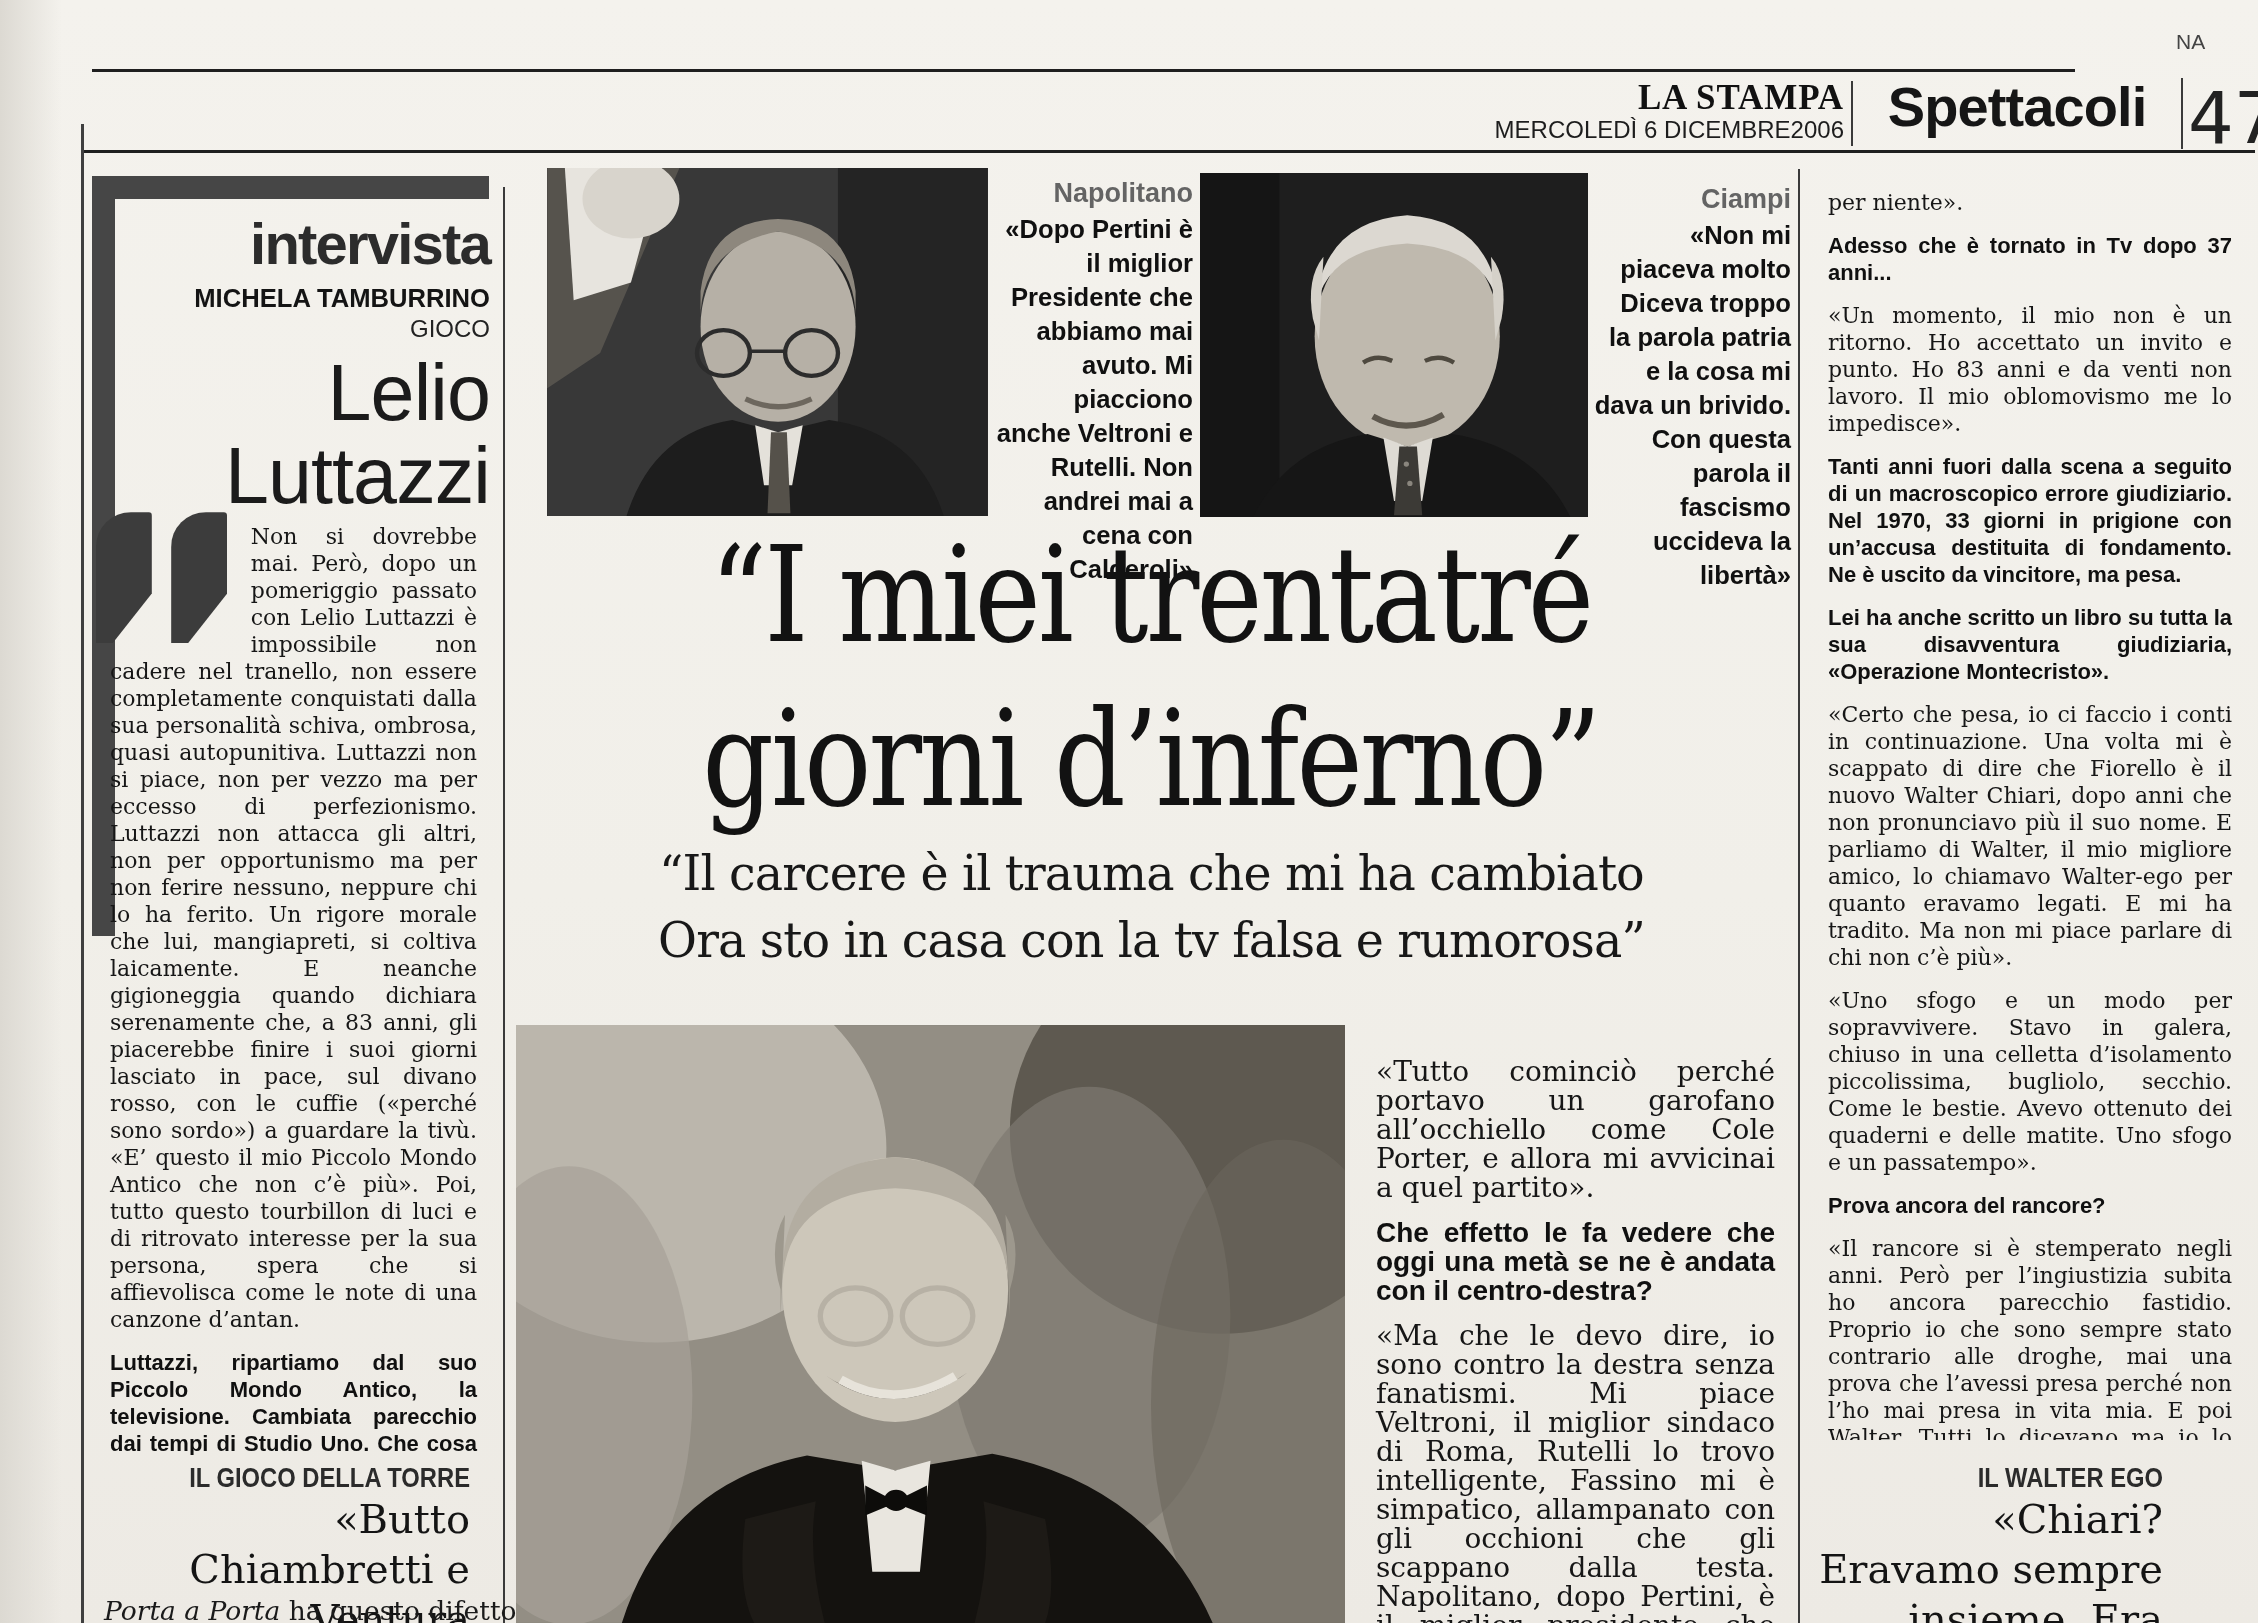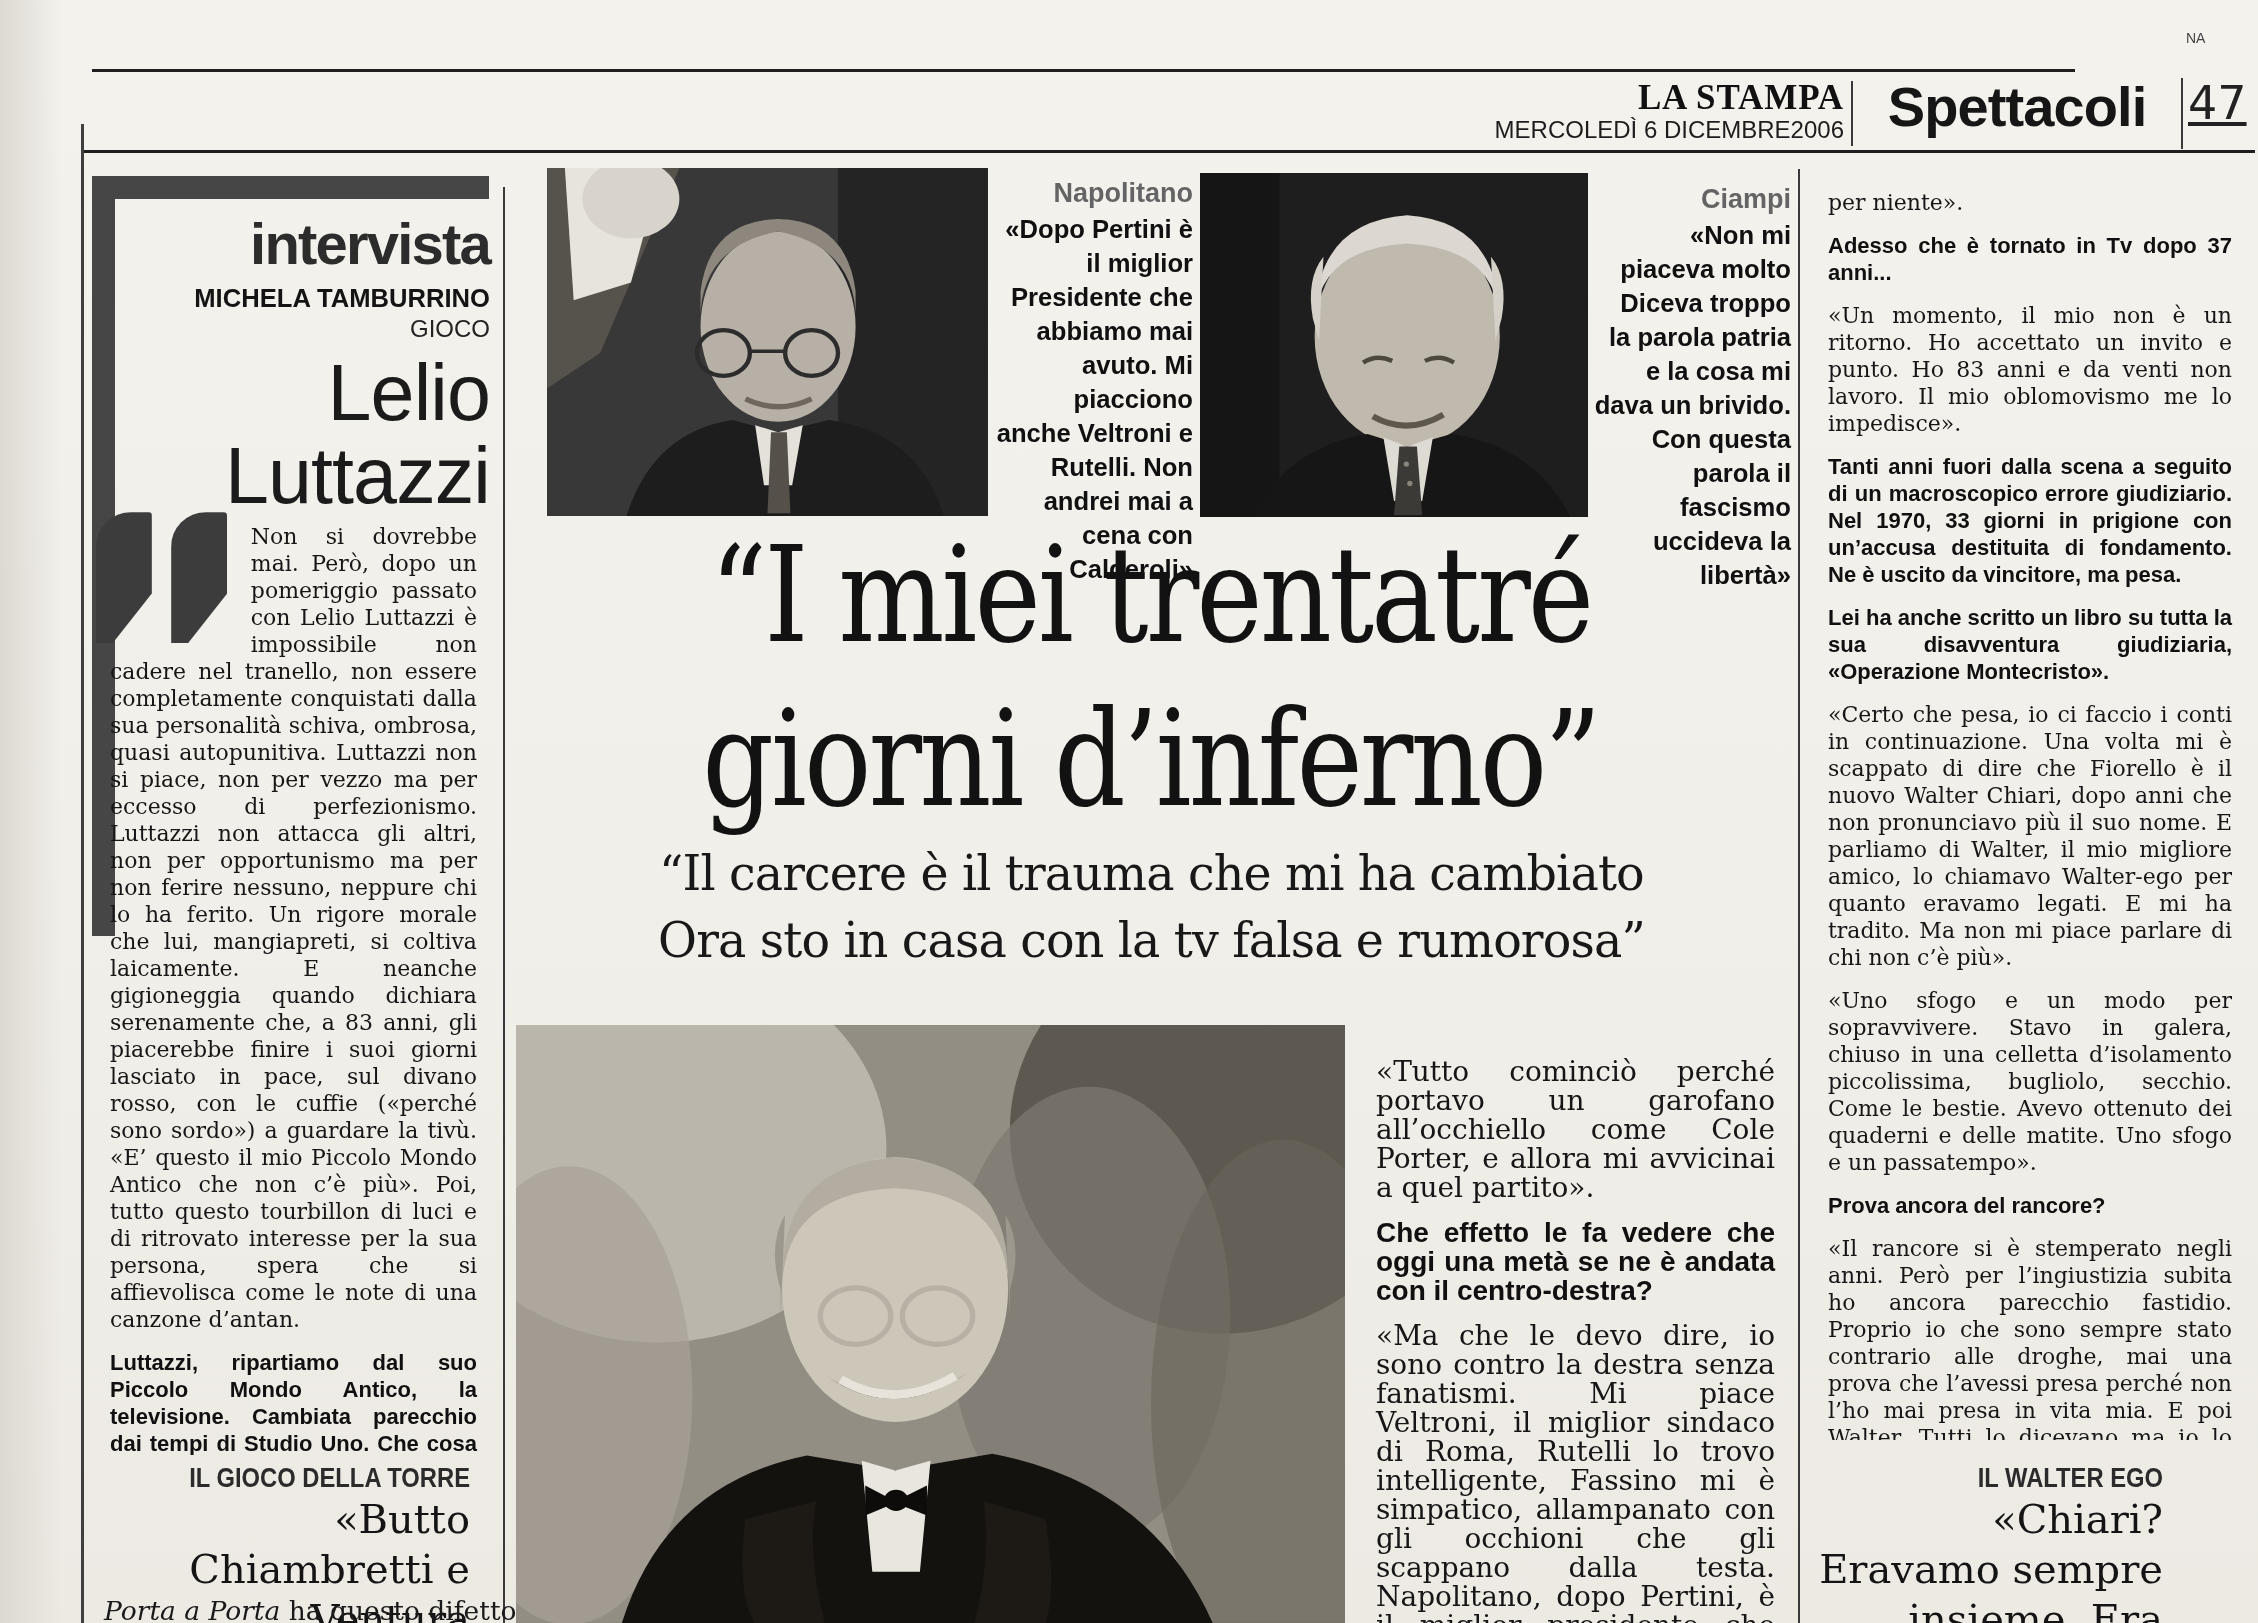--- a/index.html
+++ b/index.html
@@ -7,28 +7,28 @@
         background:linear-gradient(180deg,#f4f2ed 0%,#f1efe9 55%,#edeae4 100%);
         font-family:"Liberation Sans",sans-serif;color:#181818;}
   .abs{position:absolute;}
   .sans{font-family:"Liberation Sans",sans-serif;}
   .rule-h{background:#1f1f1f;height:2.6px;}
   .rule-v{background:#3a3a3a;width:1.8px;}
   .edge-shade{left:0;top:0;width:62px;height:1623px;
       background:linear-gradient(90deg,#dcd9d2,rgba(240,238,232,0));}
 
   
-  .na-code{left:2176px;top:30px;font-size:14px;color:#444;margin-left:10px;}
+  .na-code{left:2176px;top:30px;font-size:21px;color:#444;}
   .mast-name{left:1500px;top:78px;width:344px;text-align:right;
       font-family:"Liberation Serif",serif;font-weight:bold;font-size:35px;letter-spacing:0.9px;color:#111;}
   .mast-date{left:1376px;top:116px;width:468px;text-align:right;font-size:24px;color:#1d1d1d;}
   .mast-section{left:1858px;top:74px;width:318px;text-align:center;
       font-weight:bold;font-size:56px;letter-spacing:-0.9px;color:#161616;}
   .mast-page{left:2188px;top:76px;width:71px;font-family:"DejaVu Sans",sans-serif;
-      font-size:46px;font-weight:400;color:#222;text-decoration:underline;}
+      font-size:72px;font-weight:400;color:#222;}
 
   
   .bracket-h{left:92px;top:176px;width:397px;height:23px;background:#464646;}
   .bracket-v{left:92px;top:176px;width:23px;height:760px;background:#464646;}
   .kicker-label{left:132px;top:210px;width:358px;text-align:right;
       font-weight:bold;font-size:58px;letter-spacing:-1.8px;color:#2c2c2c;}
   .byline{left:132px;top:284px;width:358px;text-align:right;font-weight:bold;font-size:25.6px;color:#141414;}
   .dateline{left:132px;top:315px;width:358px;text-align:right;font-size:24px;color:#222;}
   .subject{left:97px;top:351px;width:393px;text-align:right;
       font-size:79px;line-height:83px;font-weight:400;letter-spacing:-0.9px;color:#1b1b1b;}

